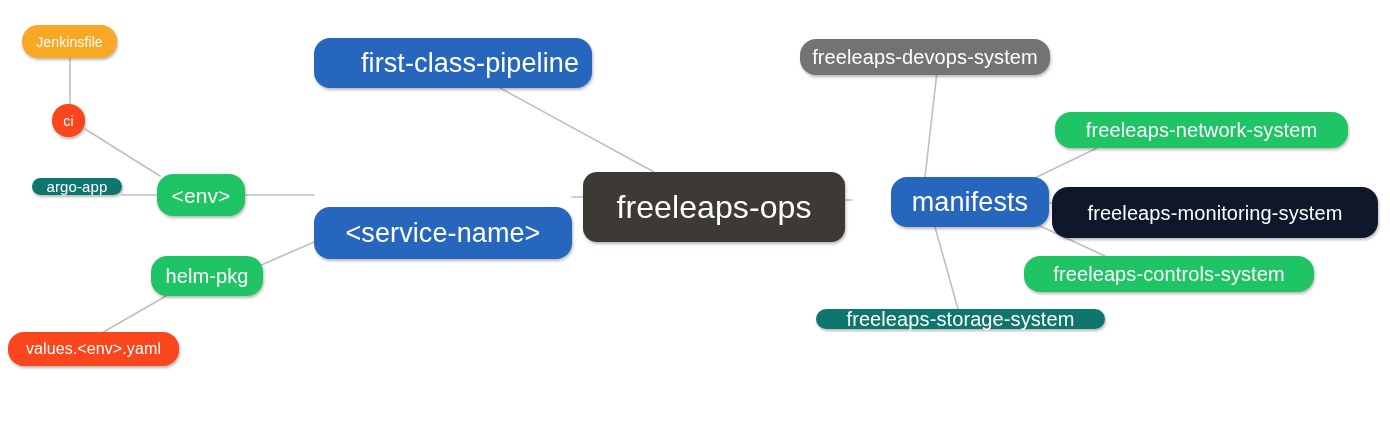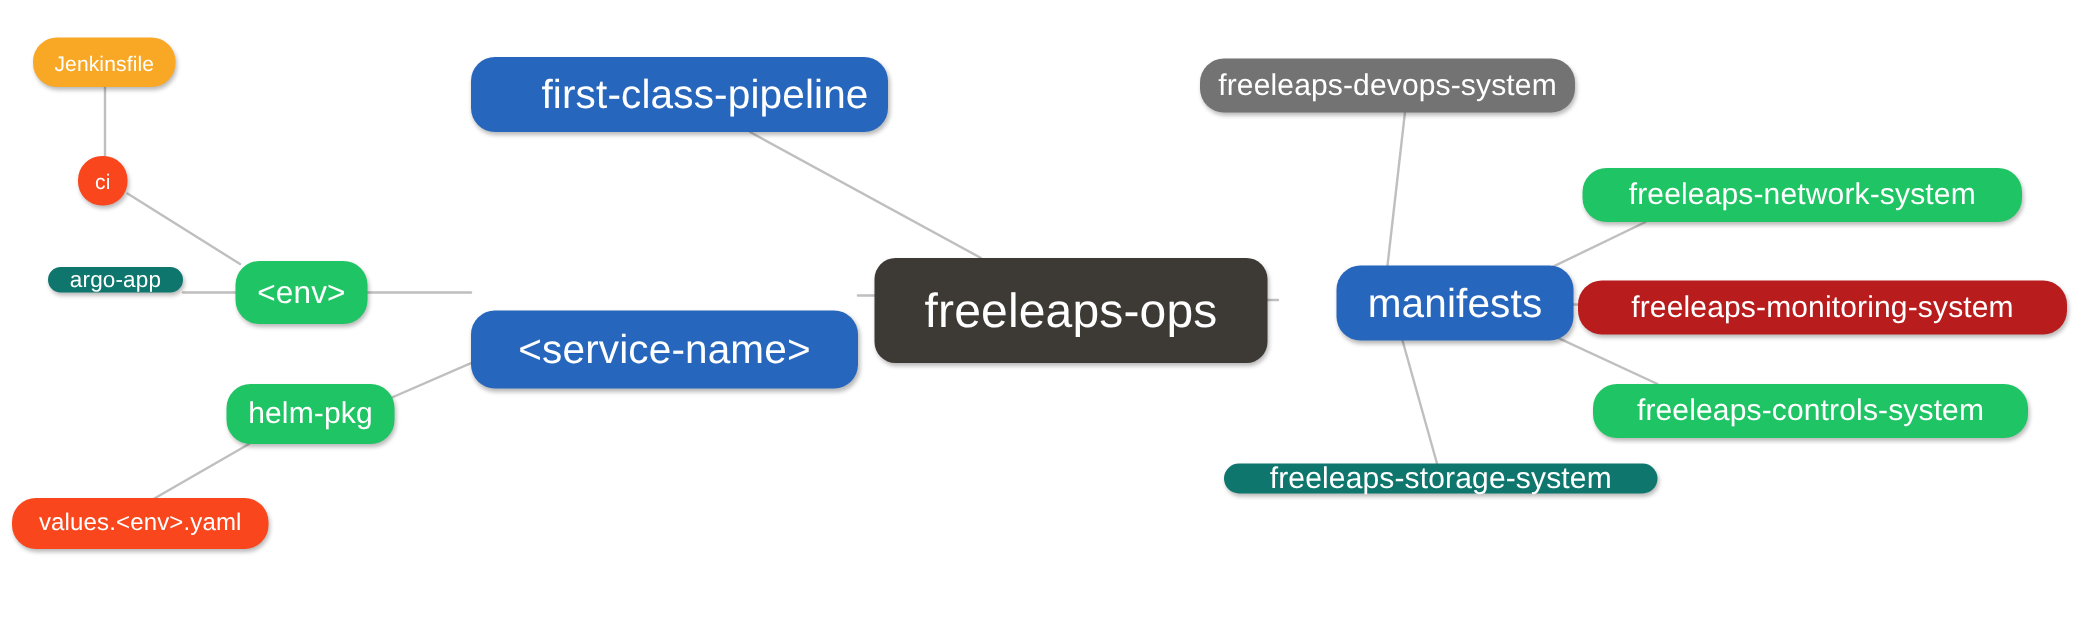--- a/index.html
+++ b/index.html
@@ -75,17 +75,17 @@
       <div class="node lvl1" style="left: 32px; top: 178px; width: 90px; height: 17px; background: #0f766e; font-size: 15px;">argo-app</div>
       <div class="node lvl1" style="left: 157px; top: 174px; width: 88px; height: 42px; background: rgb(31, 196, 100); font-size: 21px;">&lt;env&gt;</div>
       <div class="node lvl1" style="left: 151px; top: 256px; width: 112px; height: 40px; background: rgb(31, 196, 100); font-size: 20px;">helm-pkg</div>
       <div class="node lvl1" style="left: 8px; top: 332px; width: 171px; height: 34px; background: rgb(249, 70, 28); font-size: 16px;">values.&lt;env&gt;.yaml</div>
       <div class="node lvl1" style="left: 314px; top: 38px; width: 278px; height: 50px; background: rgb(38, 102, 189); font-size: 27px; padding-left: 44px;">first-class-pipeline</div>
       <div class="node lvl1" style="left: 314px; top: 170px; width: 258px; height: 52px; background: rgb(38, 102, 189); font-size: 27px; margin-top: 37px;">&lt;service-name&gt;</div>
       <div class="node root" style="left: 583px; top: 172px; width: 262px; height: 70px; background: rgb(61, 57, 53); font-size: 32px;">freeleaps-ops</div>
       <div class="node lvl1" style="left: 852px; top: 177px; width: 158px; height: 50px; background: rgb(38, 102, 189); font-size: 27px; margin-left: 39px;">manifests</div>
       <div class="node lvl1" style="left: 800px; top: 27px; width: 250px; height: 36px; background: #737373; font-size: 20px; margin-top: 12px;">freeleaps-devops-system</div>
       <div class="node lvl1" style="left: 1055px; top: 112px; width: 293px; height: 36px; background: rgb(31, 196, 100); font-size: 20px;">freeleaps-network-system</div>
-      <div class="node lvl1" style="left: 1052px; top: 187px; width: 326px; height: 36px; background: #b91c1c; font-size: 20px;">freeleaps-monitoring-system</div>
-      <div class="node lvl1" style="left: 1062px; top: 256px; width: 290px; height: 36px; background: rgb(31, 196, 100); font-size: 20px;">freeleaps-controls-system</div>
+      <div class="node lvl1" style="left: 1052px; top: 187px; width: 326px; height: 51px; background: #0f172a; font-size: 20px;">freeleaps-monitoring-system</div>
+      <div class="node lvl1" style="left: 1024px; top: 256px; width: 290px; height: 36px; background: rgb(31, 196, 100); font-size: 20px;">freeleaps-controls-system</div>
       <div class="node lvl1" style="left: 816px; top: 309px; width: 289px; height: 20px; background: #0f766e; font-size: 20px;">freeleaps-storage-system</div>
     </div>
 </div>
 
 </body></html>

